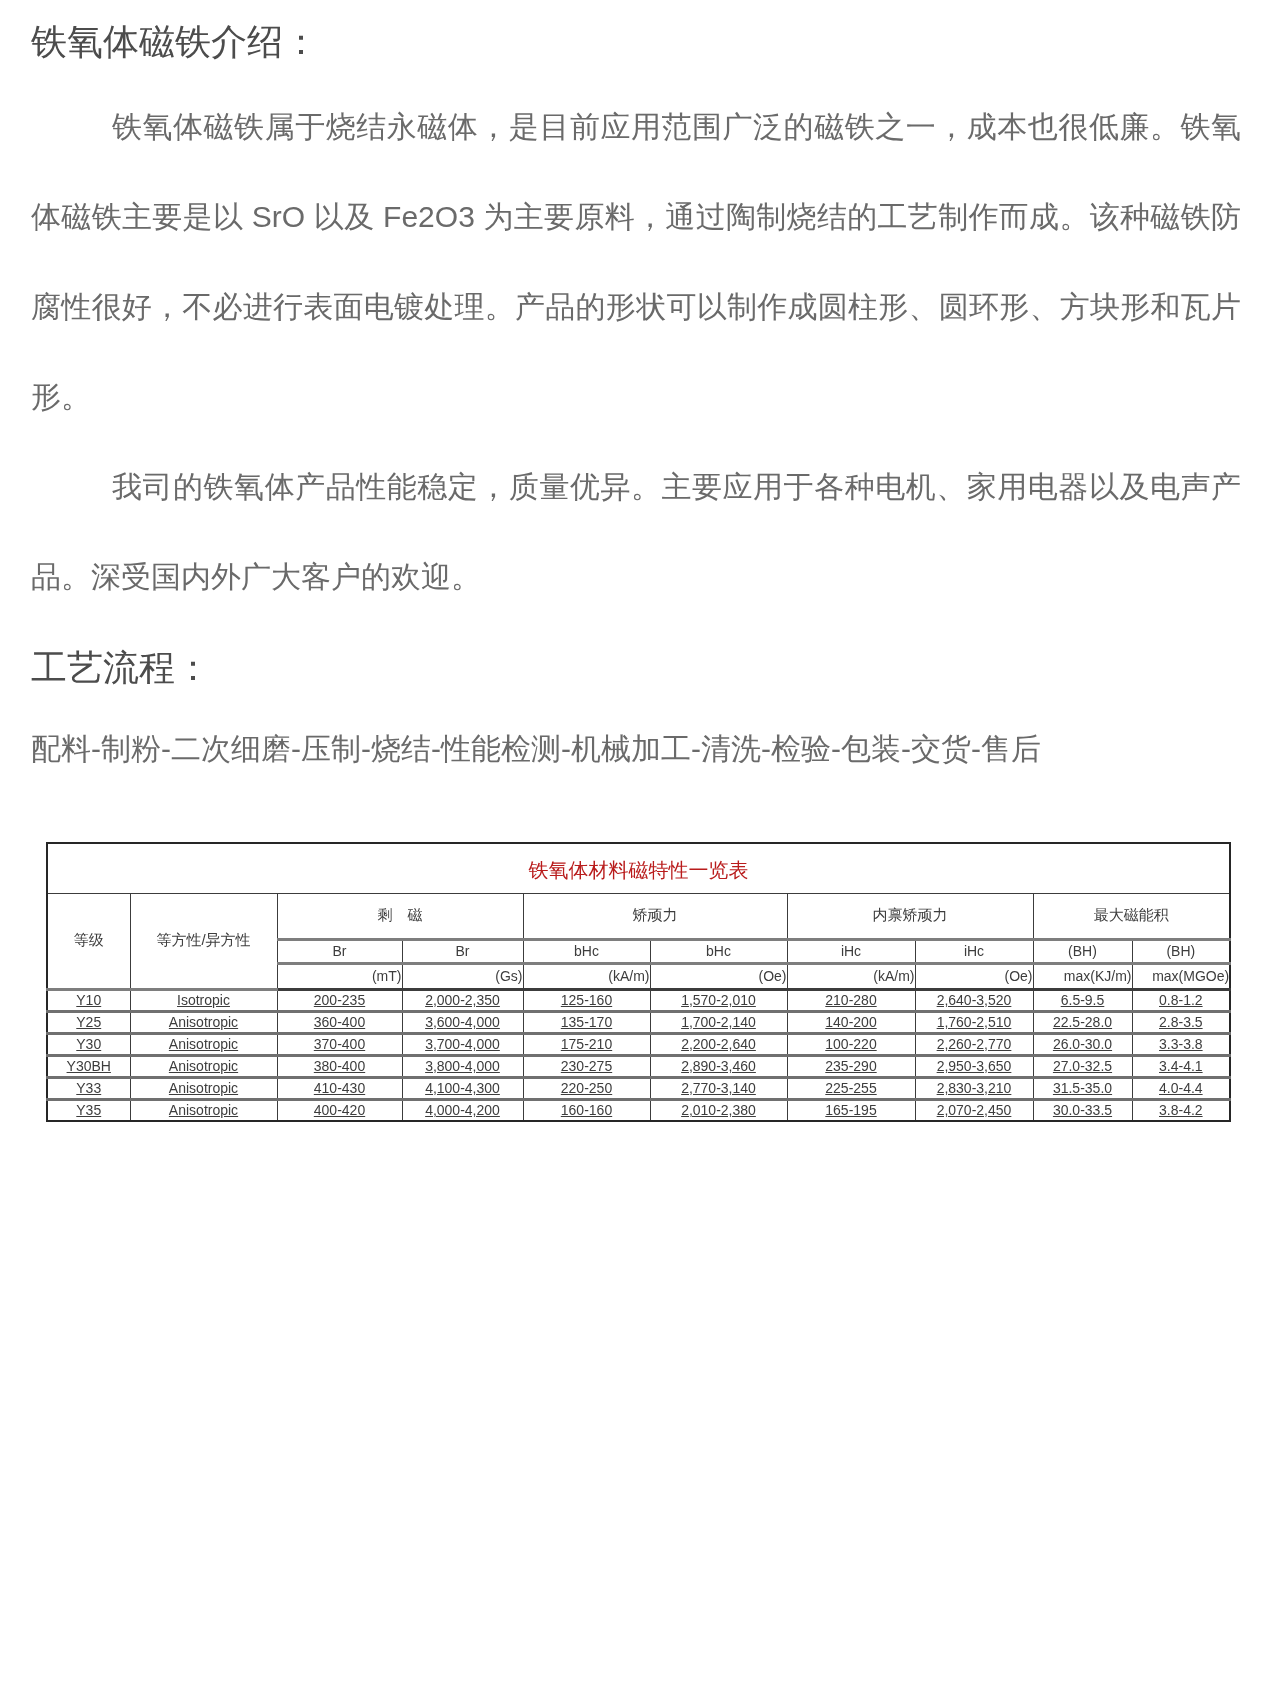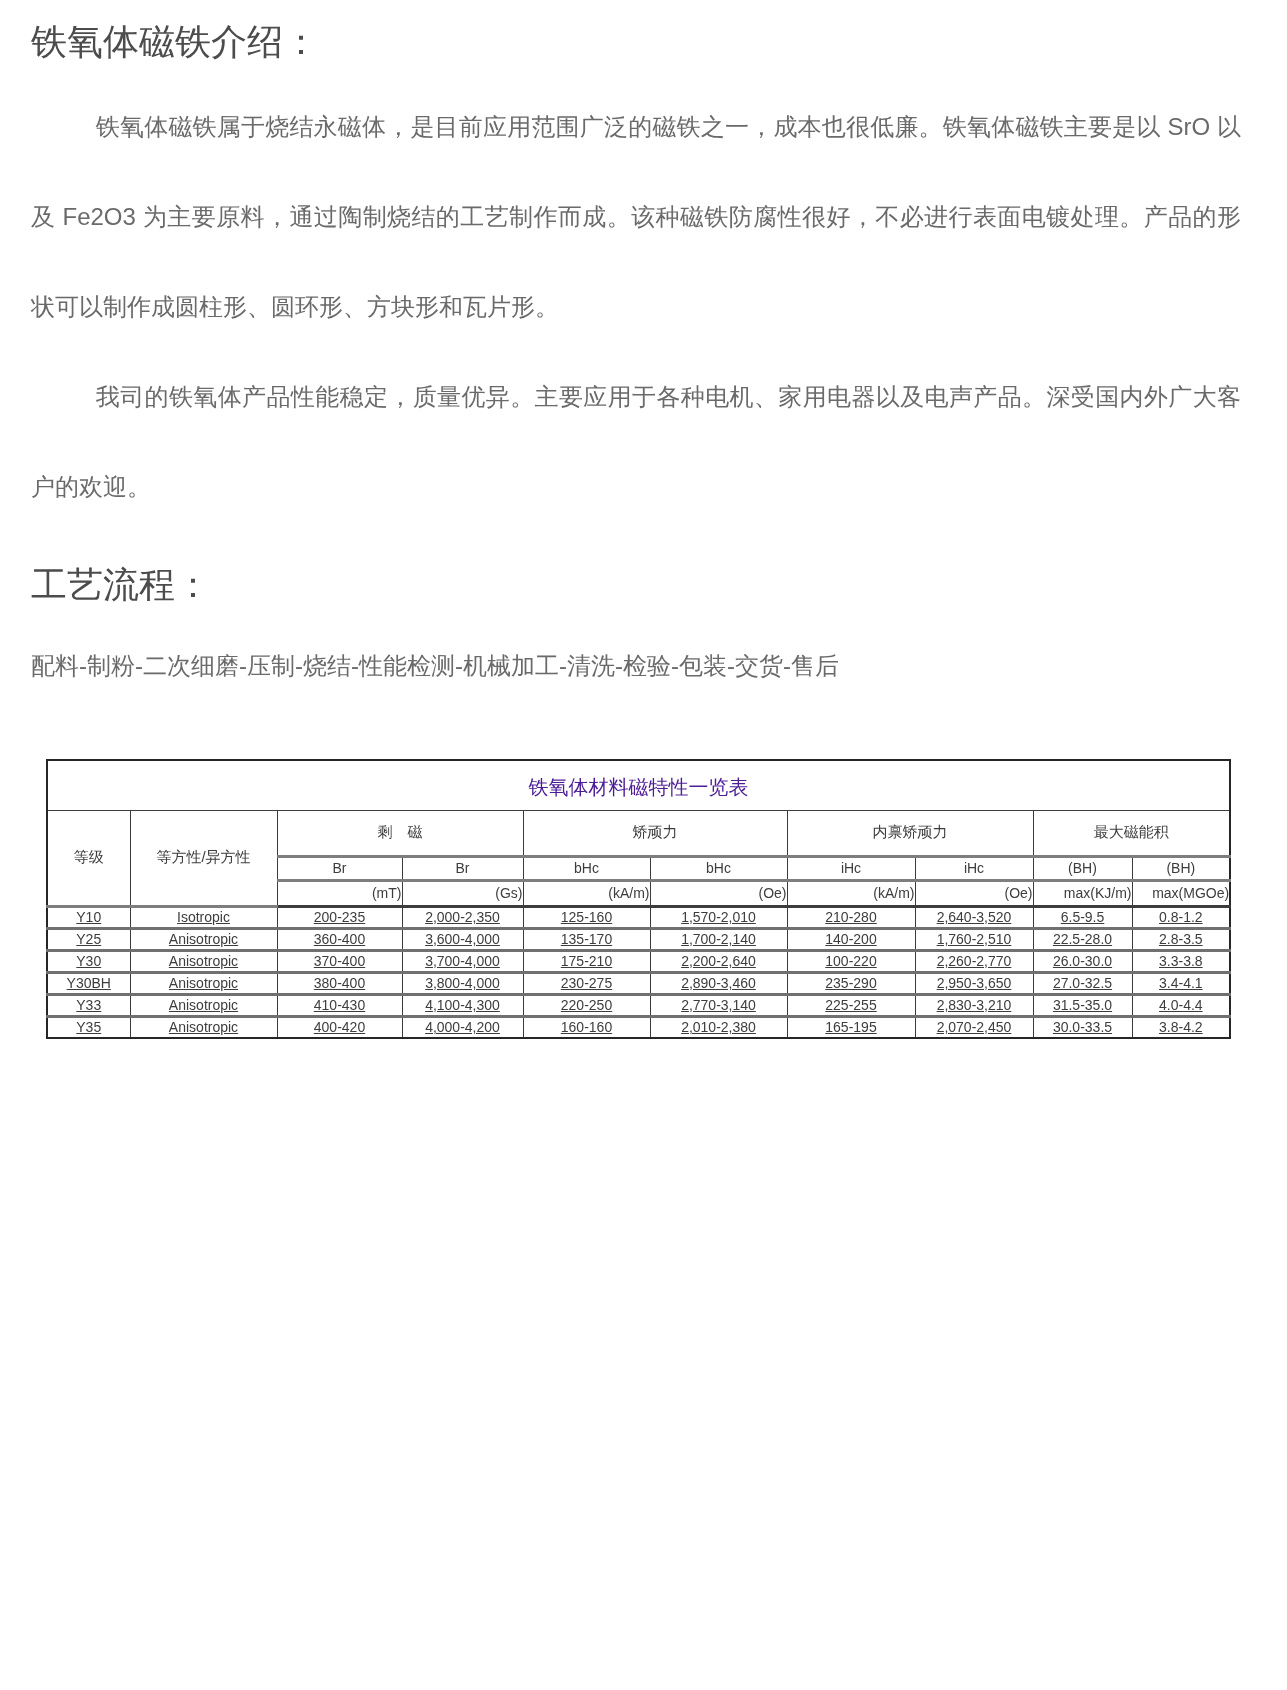--- a/index.html
+++ b/index.html
@@ -14,28 +14,28 @@
   .page { padding: 16px 46px 0 31px; color: #696969; }
 
   .doc-heading {
     font-size: 36px;
     font-weight: normal;
     color: #4c4c4c;
     line-height: 52px;
     margin: 0;
   }
   .para {
-    font-size: 24px;
+    font-size: 30px;
     line-height: 90px;
     text-align: justify;
     margin: 0;
     color: #6a6a6a;
   }
   .para.indent { text-indent: 2.7em; }
-  .proc-heading { margin-top: 27px; }
+  .proc-heading { margin-top: 20px; }
   .flow-para { margin-top: 10px; }
 
   
   .mag-table {
     border-collapse: collapse;
     table-layout: fixed;
     width: 1183px;
     margin: 48px 0 0 15px;
     color: #3d3d3d;
     border: 2px solid #262626;
@@ -48,21 +48,21 @@
     vertical-align: middle;
     padding: 0;
     overflow: hidden;
     white-space: nowrap;
   }
   .title-row td {
     border-bottom: 1px solid #3c3c3c;
     height: 50px;
     font-size: 20px;
     padding-top: 4px;
-    color: #4c1d95;
+    color: #b91c1c;
   }
   .group-row th {
     height: 46px;
     font-size: 15px;
     border-bottom: 3px solid #7e7e7e;
   }
   .head-span { font-size: 15px; }
   .name-row th {
     height: 24px;
     font-size: 14px;

